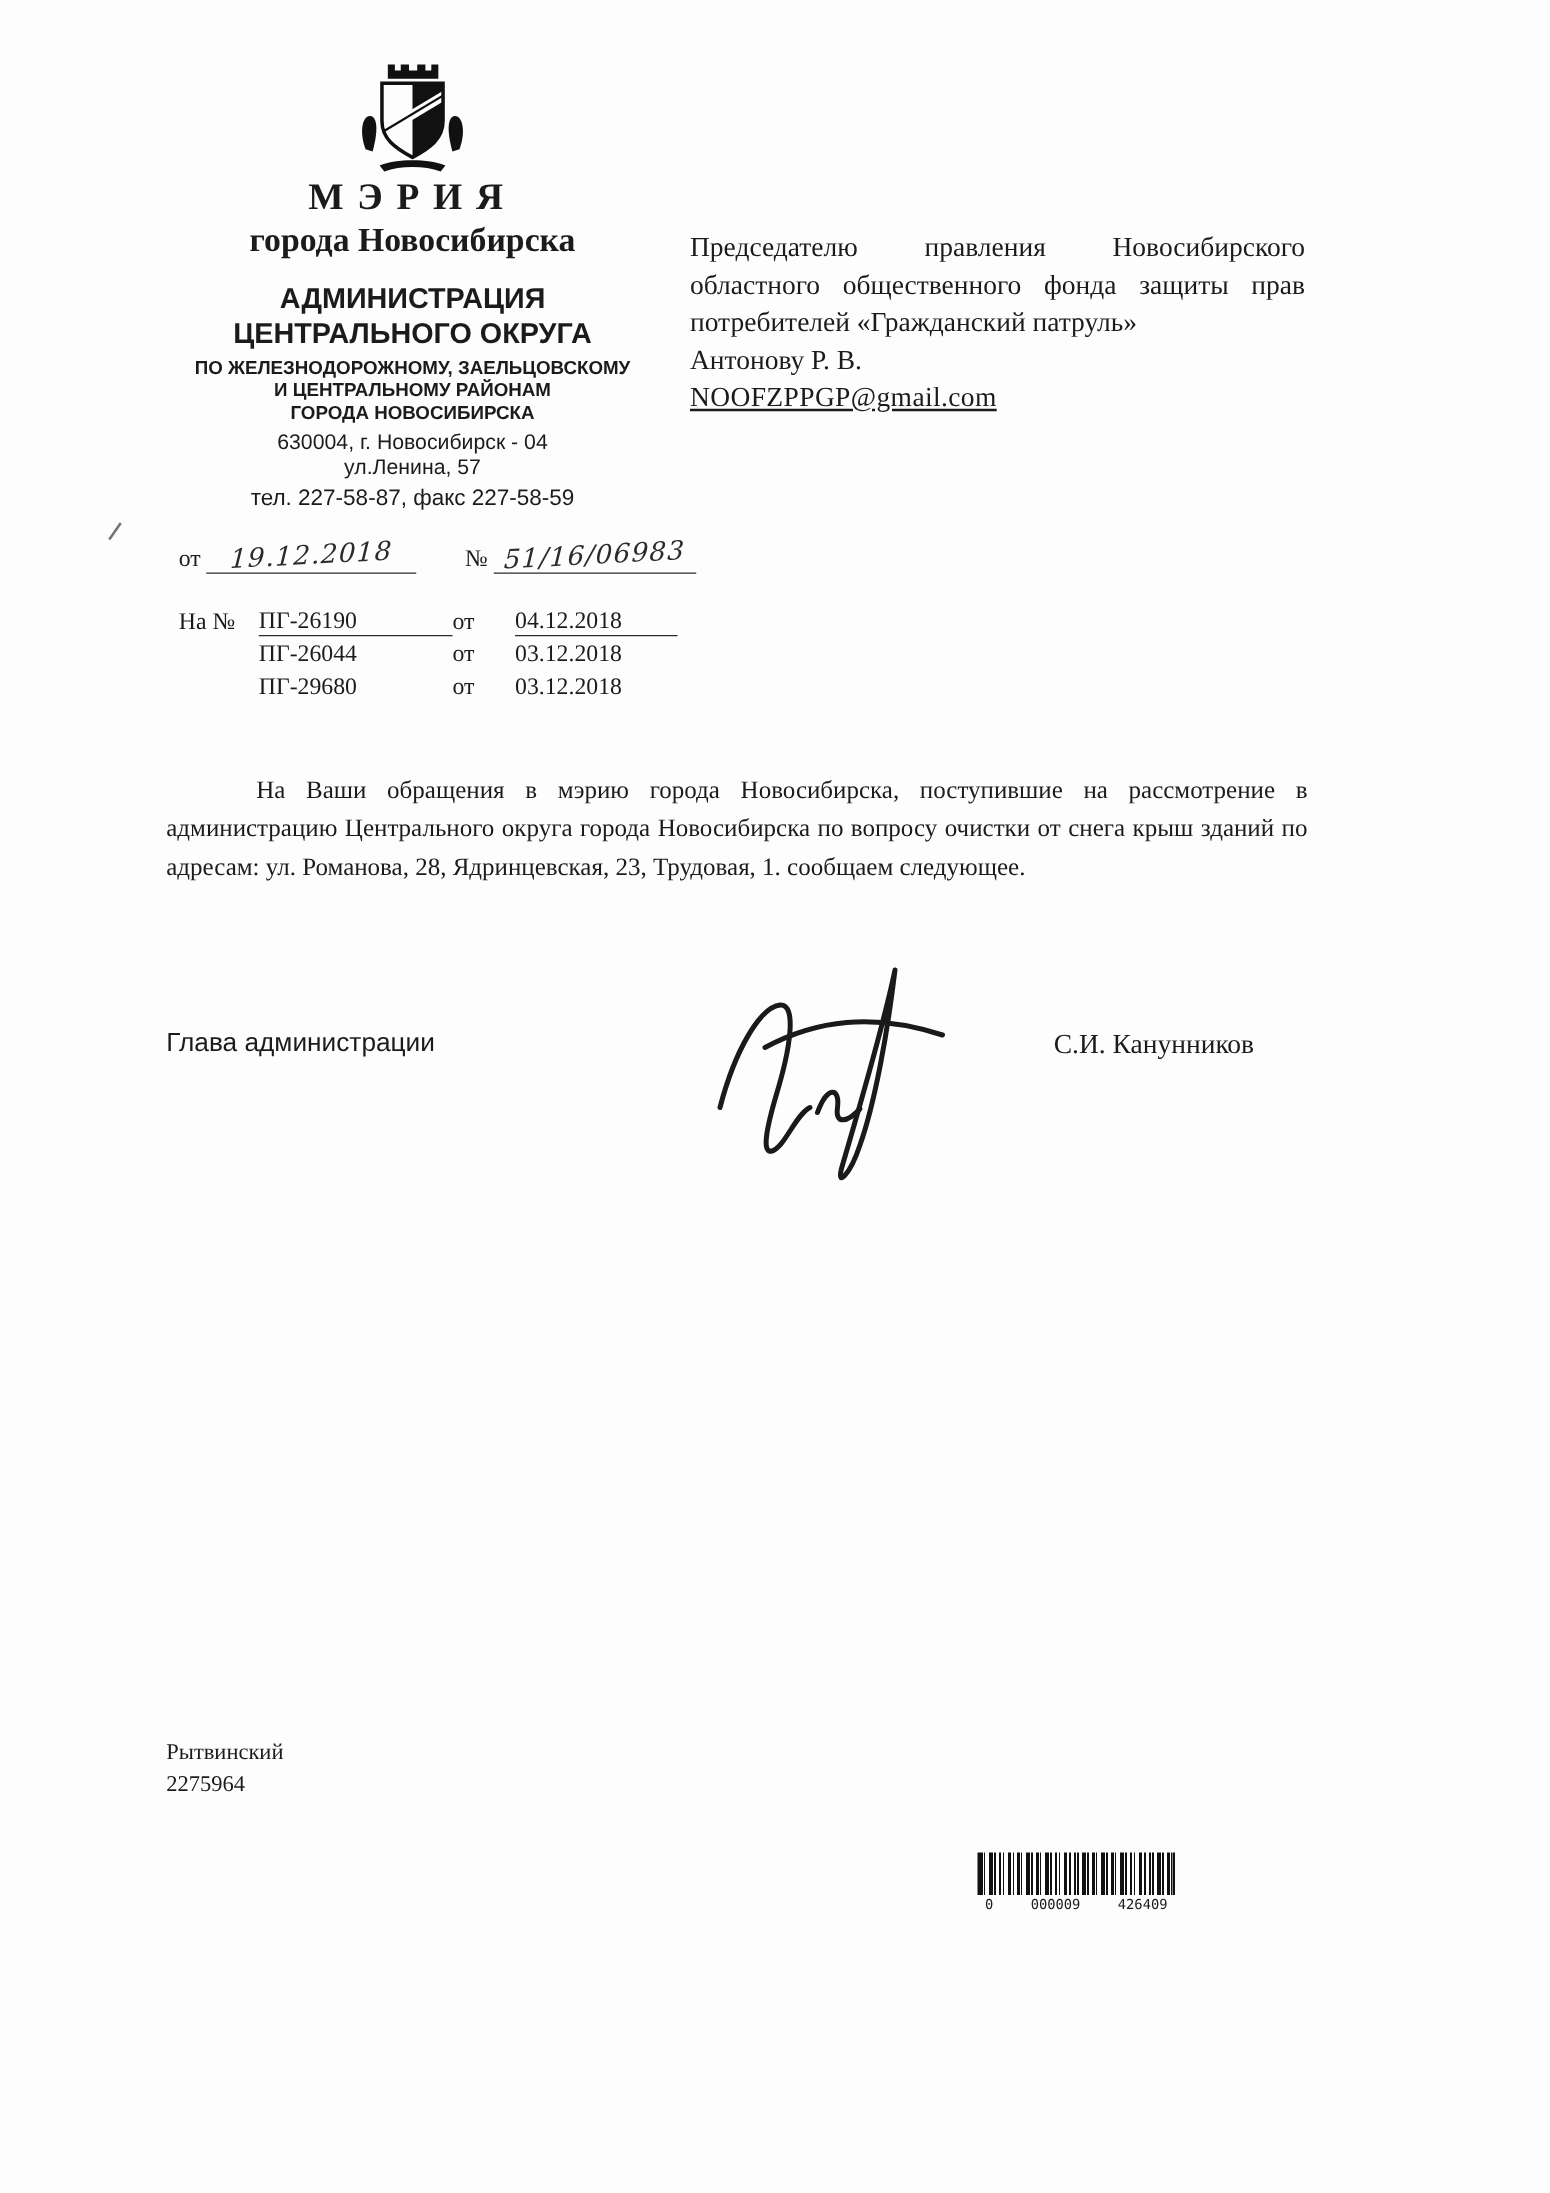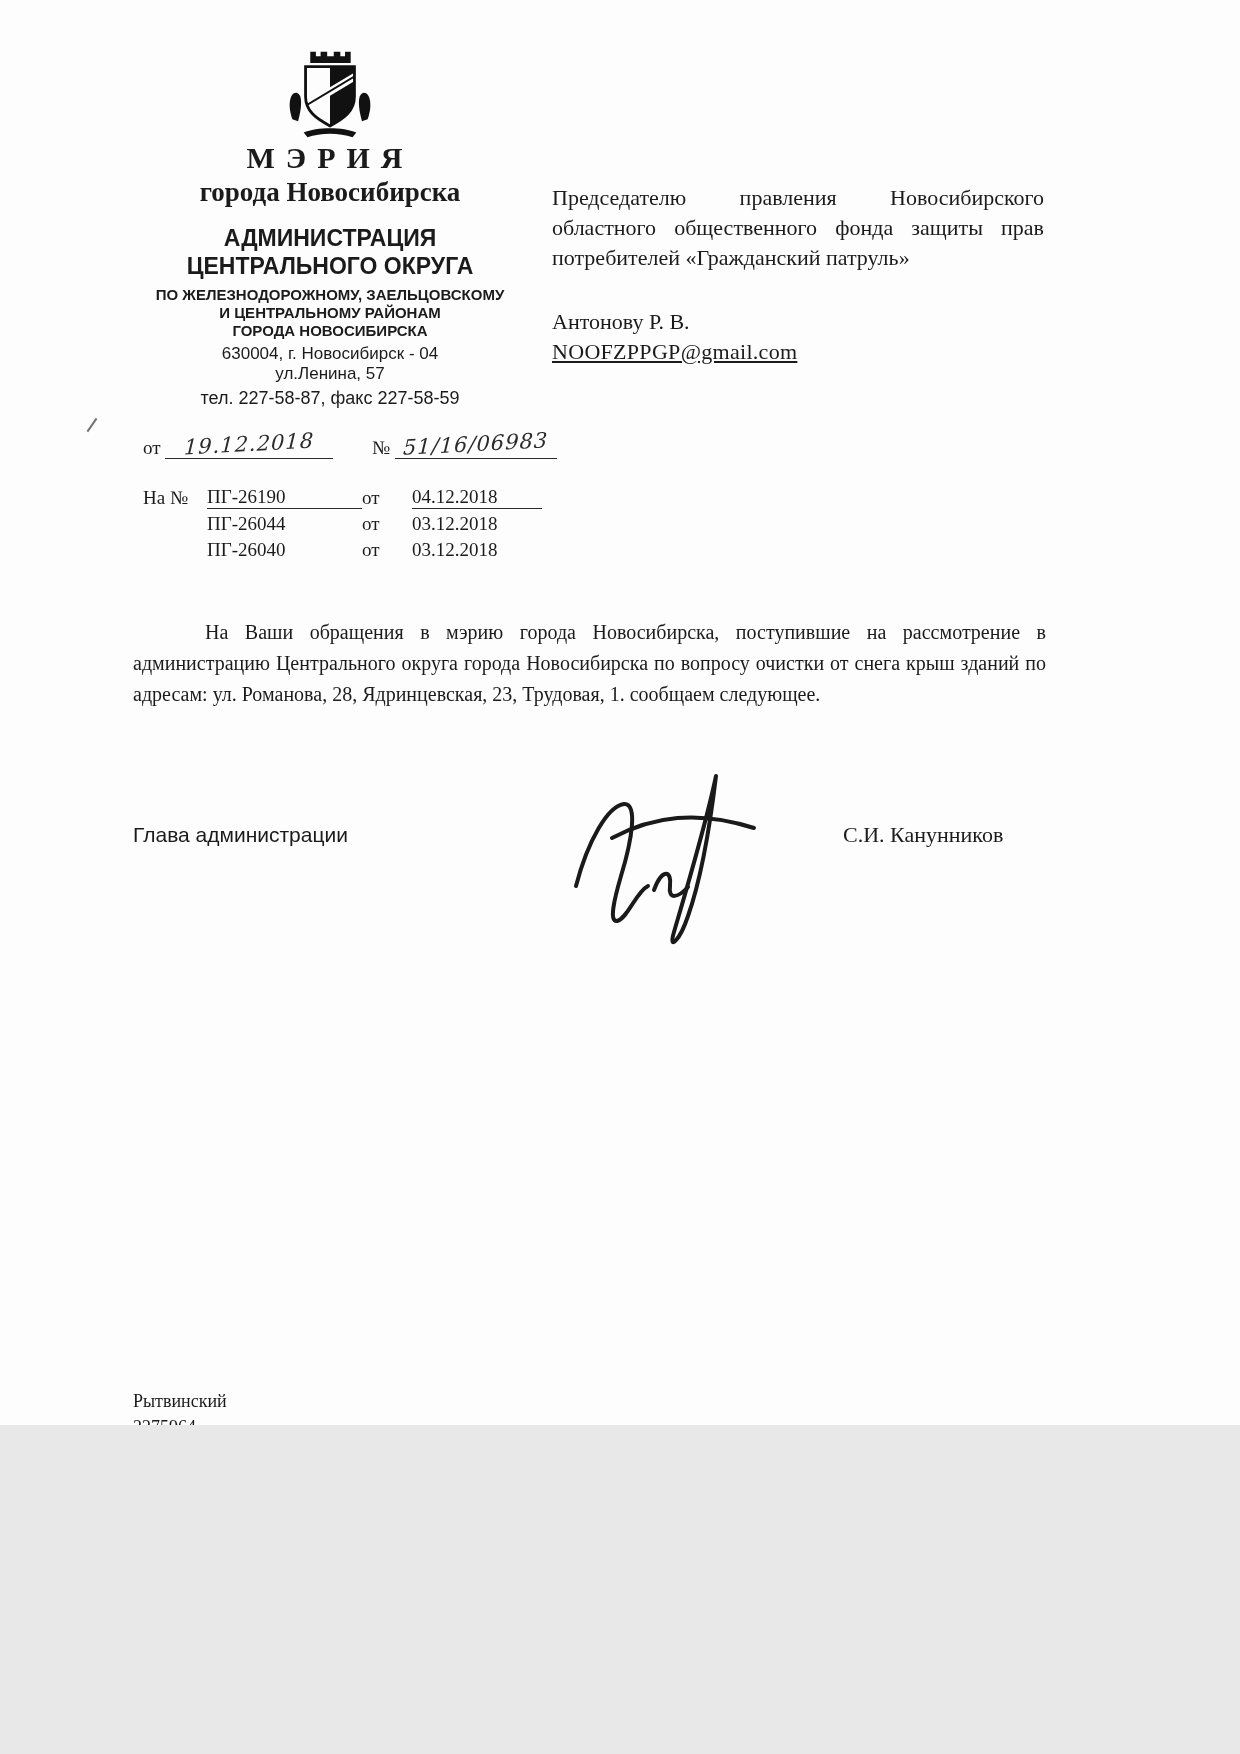--- a/index.html
+++ b/index.html
@@ -1,19 +1,19 @@
 <!DOCTYPE html>
 <html><head>
 <meta charset="utf-8">
 <style>
   html, body { margin: 0; padding: 0; background: #e8e8e8; }
   .page {
     position: relative;
     width: 1240px;
-    height: 1425px;
+    height: 1754px;
     margin: 0 auto;
     background: #fdfdfd;
     overflow: hidden;
     font-family: "Liberation Serif", serif;
     color: #1b1b1b;
   }
   .abs { position: absolute; }
 
   
   .lh-left {
@@ -51,21 +51,21 @@
     letter-spacing: 1px;
   }
   .reply-refs { left: 143px; top: 483px; font-size: 19px; }
   .reply-row { display: grid; grid-template-columns: 64px 155px 50px 130px; height: 26px; align-items: end; }
   .cell-c { }
   .u { border-bottom: 1.6px solid #2a2a2a; }
 
   
   .recipient { left: 552px; top: 183px; width: 492px; font-size: 22px; }
   .recipient-lines { line-height: 30px; text-align: justify; }
-  .recipient-name { margin-top: 34px; line-height: 30px; }
+  .recipient-name { line-height: 30px; }
   .recipient-email { line-height: 30px; text-decoration: underline; letter-spacing: 0.3px; }
 
   
   .letter-body { left: 133px; top: 617px; width: 913px; font-size: 20px; line-height: 31px; }
   .letter-body p { margin: 0; text-align: justify; text-align-last: left; text-indent: 72px; }
 
   
   .sig-position { left: 133px; top: 823px; font-size: 21px; font-family: "Liberation Sans", sans-serif; }
   .sig-name { left: 843px; top: 822px; font-size: 22px; }
   .sig-scribble { left: 558px; top: 768px; width: 215px; height: 190px; }
@@ -162,21 +162,21 @@
       <span class="cell-c u">04.12.2018</span>
     </div>
     <div class="reply-row">
       <span></span>
       <span class="cell-c">ПГ-26044</span>
       <span class="cell-c">от</span>
       <span class="cell-c">03.12.2018</span>
     </div>
     <div class="reply-row">
       <span></span>
-      <span class="cell-c">ПГ-26040</span>
+      <span class="cell-c">ПГ-29680</span>
       <span class="cell-c">от</span>
       <span class="cell-c">03.12.2018</span>
     </div>
   </div>
 
   <div class="abs letter-body">
     <p>На Ваши обращения в мэрию города Новосибирска, поступившие на рассмотрение в администрацию Центрального округа города Новосибирска по вопросу очистки от снега крыш зданий по адресам: ул. Романова, 28, Ядринцевская, 23, Трудовая, 1. сообщаем следующее.</p>
   </div>
 
   <div class="abs sig-position">Глава администрации</div>

